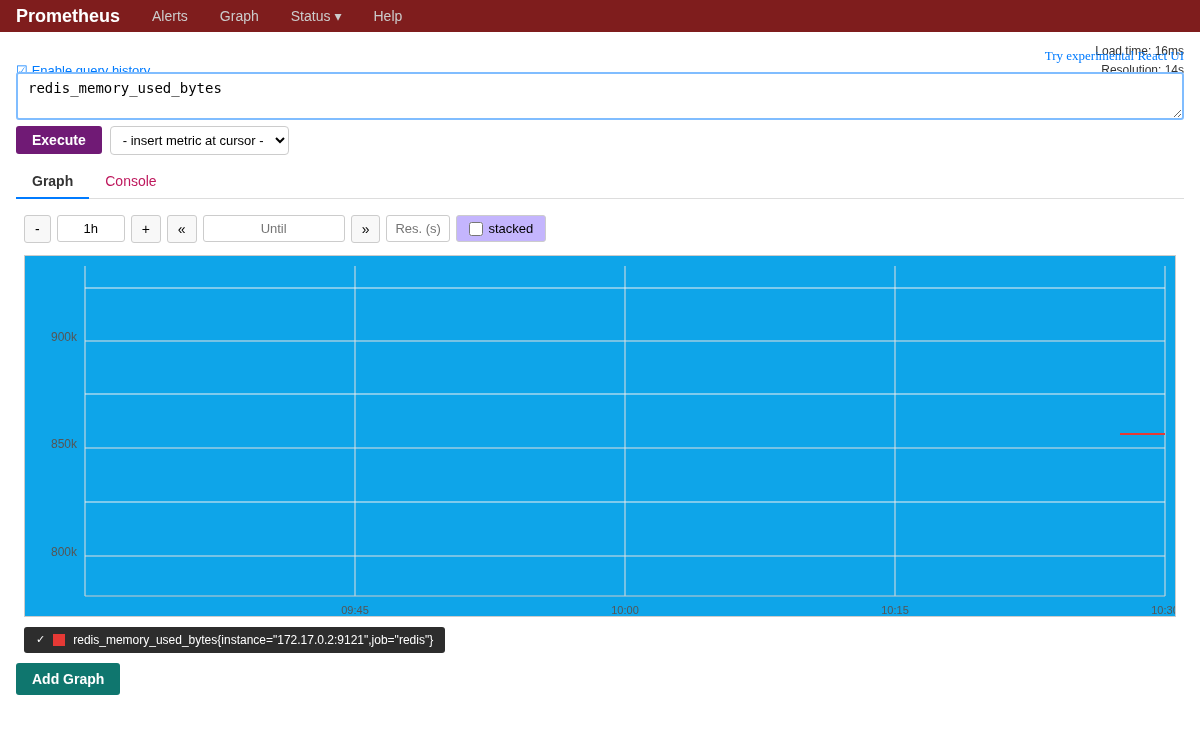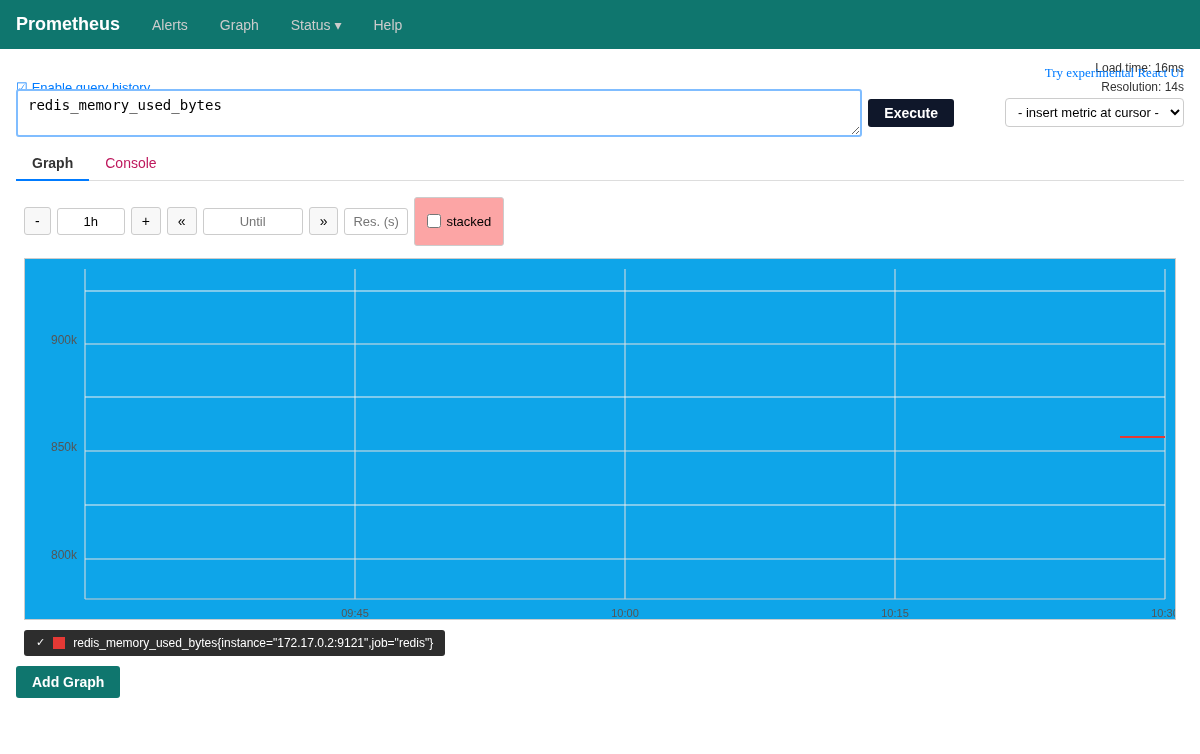--- a/index.html
+++ b/index.html
@@ -1,25 +1,25 @@
 <!DOCTYPE html>
 <html><head>
   <meta charset="utf-8">
   <style>
     * { box-sizing: border-box; margin: 0; padding: 0; }
     body { font-family: Arial, Helvetica, sans-serif; font-size: 14px; background: #fff; }
 
     
     .navbar {
-      background: #0f766e;
+      background: #7f1d1d;
       color: #fff;
       display: flex;
       align-items: center;
       padding: 0 16px;
-      height: 49px;
+      height: 32px;
     }
     .navbar-brand {
       font-size: 18px;
       font-weight: bold;
       color: #fff;
       margin-right: 20px;
     }
     .navbar-nav {
       display: flex;
       align-items: center;
@@ -57,57 +57,56 @@
     }
     .try-react-link {
       color: #007bff;
       cursor: pointer;
       font-size: 13px;
     }
 
     
     .query-area {
       display: flex;
-      flex-direction: row;
+      flex-direction: column;
       gap: 6px;
       margin-bottom: 10px;
     }
     .query-input {
       width: 100%;
       border: 2px solid #80bdff;
       border-radius: 3px;
       padding: 6px 10px;
       font-size: 14px;
       outline: none;
       resize: vertical;
       min-height: 42px;
     }
     .query-controls {
       display: flex;
       align-items: center;
       gap: 8px;
     }
     .execute-btn {
-      background: #0f172a;
+      background: #701a75;
       color: #fff;
       border: none;
       padding: 6px 16px;
       border-radius: 3px;
       cursor: pointer;
       font-size: 14px;
       font-weight: bold;
     }
     .insert-metric-select {
       border: 1px solid #ccc;
       border-radius: 4px;
       padding: 5px 8px;
       font-size: 13px;
       cursor: pointer;
       background: #fff;
-      margin-left: 43px;
     }
 
     
     .stats-panel {
       text-align: right;
       font-size: 12px;
       color: #333;
       line-height: 1.6;
     }
 
@@ -154,33 +153,33 @@
     }
     .ctrl-input {
       border: 1px solid #ccc;
       border-radius: 3px;
       padding: 5px 8px;
       font-size: 13px;
       width: 68px;
       text-align: center;
     }
     .ctrl-input-wide {
-      width: 100px;
+      width: 142px;
     }
     .ctrl-res {
       border: 1px solid #ccc;
       border-radius: 3px;
       padding: 5px 8px;
       font-size: 13px;
       width: 64px;
     }
     .stacked-btn {
       border: 1px solid #ccc;
-      background: #fca5a5;
-      padding: 16px 12px;
+      background: #c4b5fd;
+      padding: 5px 12px;
       cursor: pointer;
       border-radius: 3px;
       font-size: 13px;
       display: flex;
       align-items: center;
       gap: 5px;
     }
     .stacked-checkbox {
       width: 14px;
       height: 14px;

